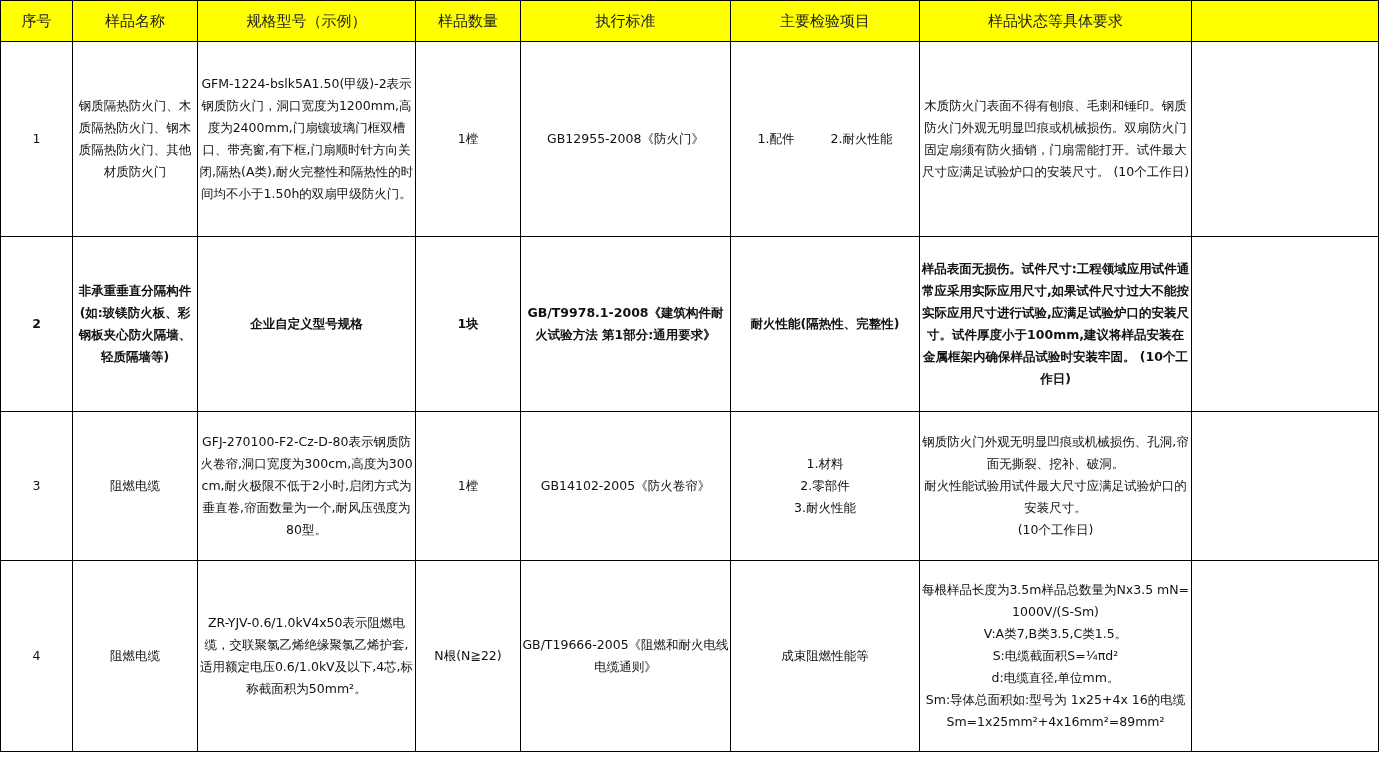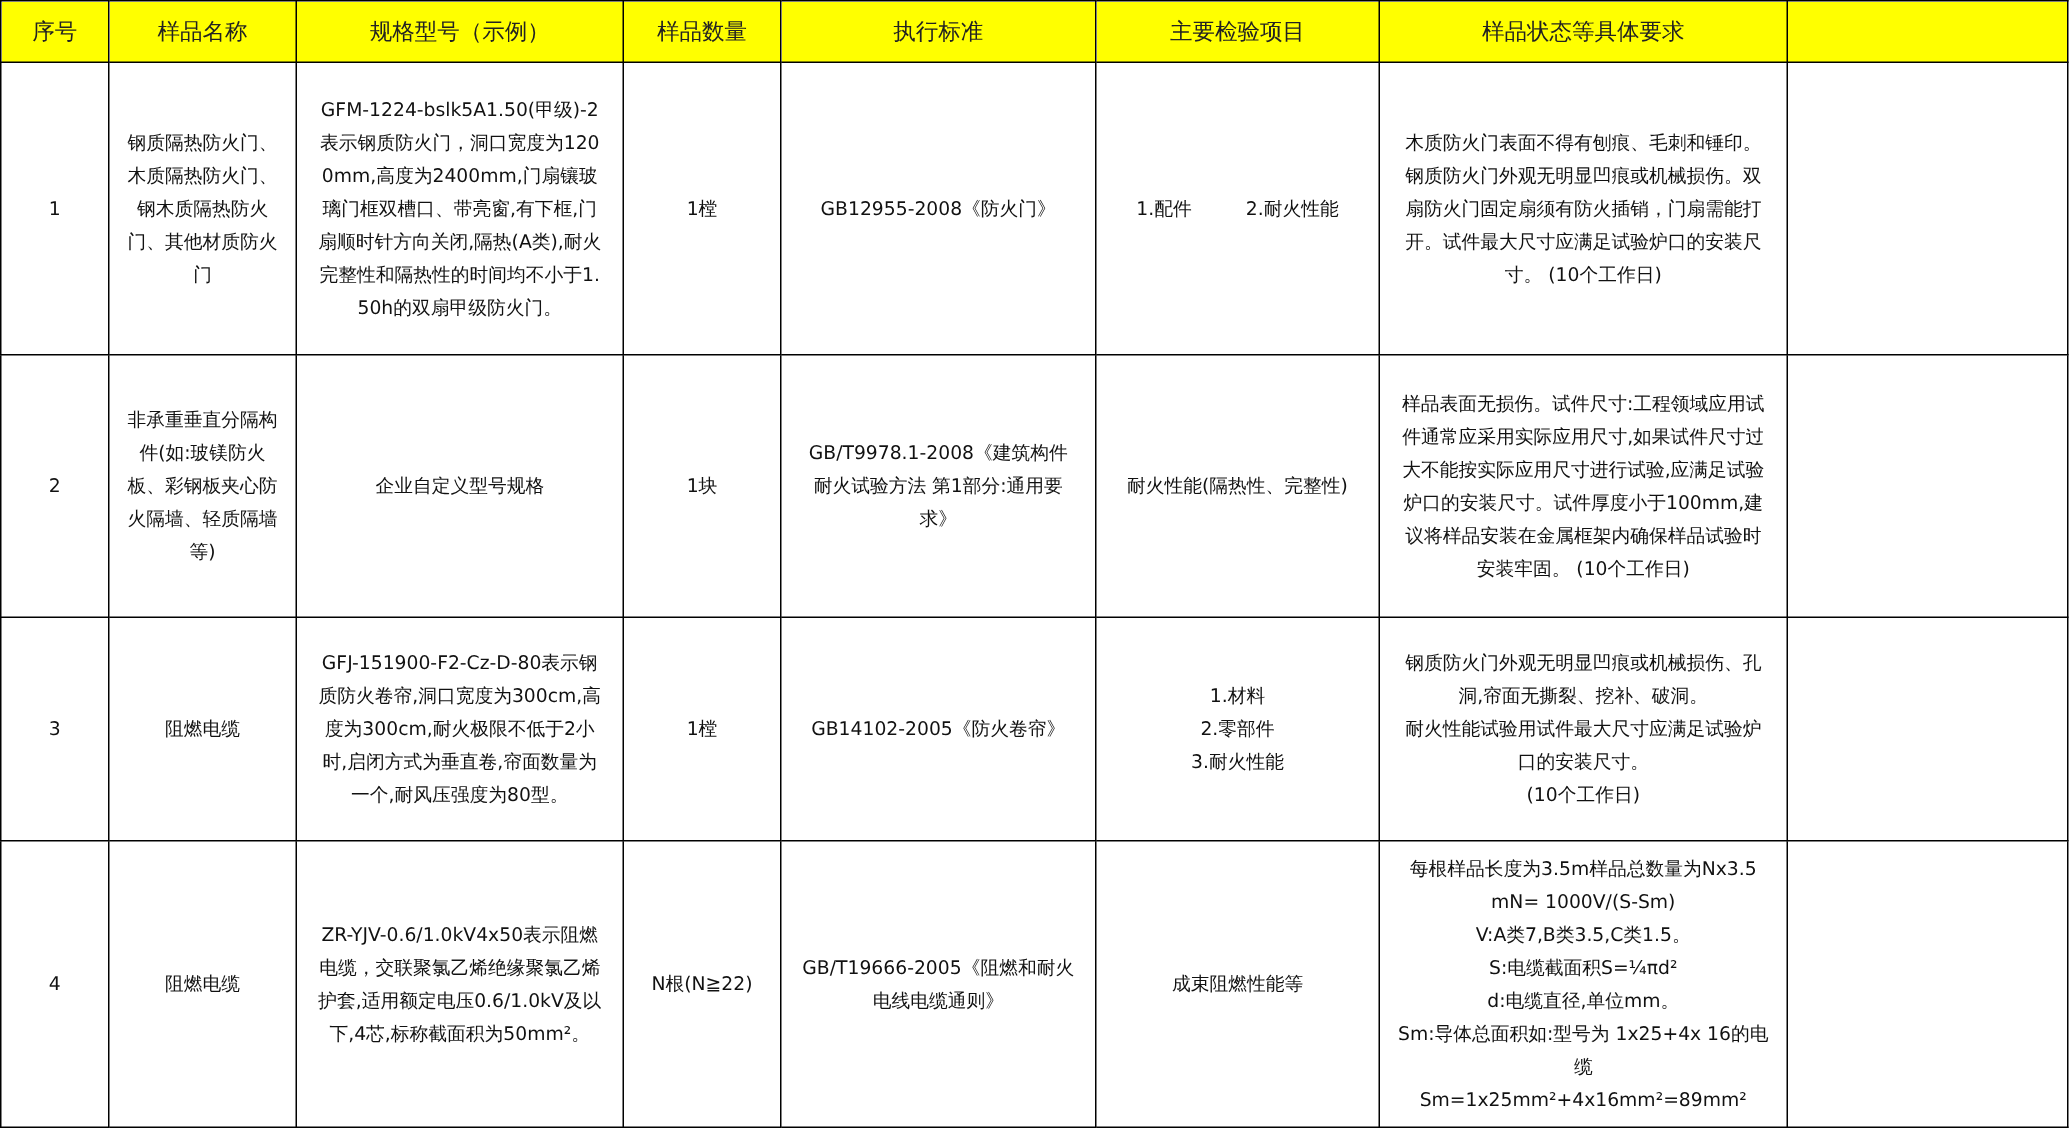--- a/index.html
+++ b/index.html
@@ -1,23 +1,23 @@
 <!DOCTYPE html>
 <html><head>
 <meta charset="utf-8">
 <style>
   html, body { margin:0; padding:0; background:#ffffff; }
   body { width:1379px; height:757px; overflow:hidden; font-family:"DejaVu Sans","Liberation Sans",sans-serif; }
   table.sheet { border-collapse:collapse; table-layout:fixed; width:1378px; position:absolute; left:0; top:0; }
-  table.sheet td, table.sheet th { border:1.5px solid #000; padding:0 12px; font-size:12.5px; line-height:22px; color:#111; vertical-align:middle; word-break:break-all; overflow:hidden; }
+  table.sheet td, table.sheet th { border:1.5px solid #000; padding:0 1px; font-size:12.5px; line-height:22px; color:#111; vertical-align:middle; word-break:break-all; overflow:hidden; }
   table.sheet th { background:#ffff00; font-weight:normal; font-size:15px; text-align:center; height:40px; color:#222; }
   td.c { text-align:center; font-size:13px; }
   td.l { text-align:center; }
   tr.r1 td { height:194px; }
-  tr.r2 td { height:174px; }
+  tr.r2 td { height:174px;font-weight:bold; }
   tr.r3 td { height:148px; }
   tr.r4 td { height:190px;margin-top:40px; }
   .line { display:block; }
   .gap { display:inline-block; width:36px; }
 </style>
 </head>
 <body>
 
 <table class="sheet">
   <colgroup>
@@ -60,21 +60,21 @@
     <td class="l">1块</td>
     <td class="l">GB/T9978.1-2008《建筑构件耐火试验方法 第1部分:通用要求》</td>
     <td class="l">耐火性能(隔热性、完整性)</td>
     <td class="l">样品表面无损伤。试件尺寸:工程领域应用试件通常应采用实际应用尺寸,如果试件尺寸过大不能按实际应用尺寸进行试验,应满足试验炉口的安装尺寸。试件厚度小于100mm,建议将样品安装在金属框架内确保样品试验时安装牢固。 (10个工作日)</td>
     <td class="l"></td>
   </tr>
 
   <tr class="r3">
     <td class="c">3</td>
     <td class="l">阻燃电缆</td>
-    <td class="l">GFJ-151900-F2-Cz-D-80表示钢质防火卷帘,洞口宽度为300cm,高度为300cm,耐火极限不低于2小时,启闭方式为垂直卷,帘面数量为一个,耐风压强度为80型。</td>
+    <td class="l">GFJ-270100-F2-Cz-D-80表示钢质防火卷帘,洞口宽度为300cm,高度为300cm,耐火极限不低于2小时,启闭方式为垂直卷,帘面数量为一个,耐风压强度为80型。</td>
     <td class="l">1樘</td>
     <td class="l">GB14102-2005《防火卷帘》</td>
     <td class="l">
       <span class="line">1.材料</span>
       <span class="line">2.零部件</span>
       <span class="line">3.耐火性能</span>
     </td>
     <td class="l">
       <span class="line">钢质防火门外观无明显凹痕或机械损伤、孔洞,帘面无撕裂、挖补、破洞。</span>
       <span class="line">耐火性能试验用试件最大尺寸应满足试验炉口的安装尺寸。</span>

